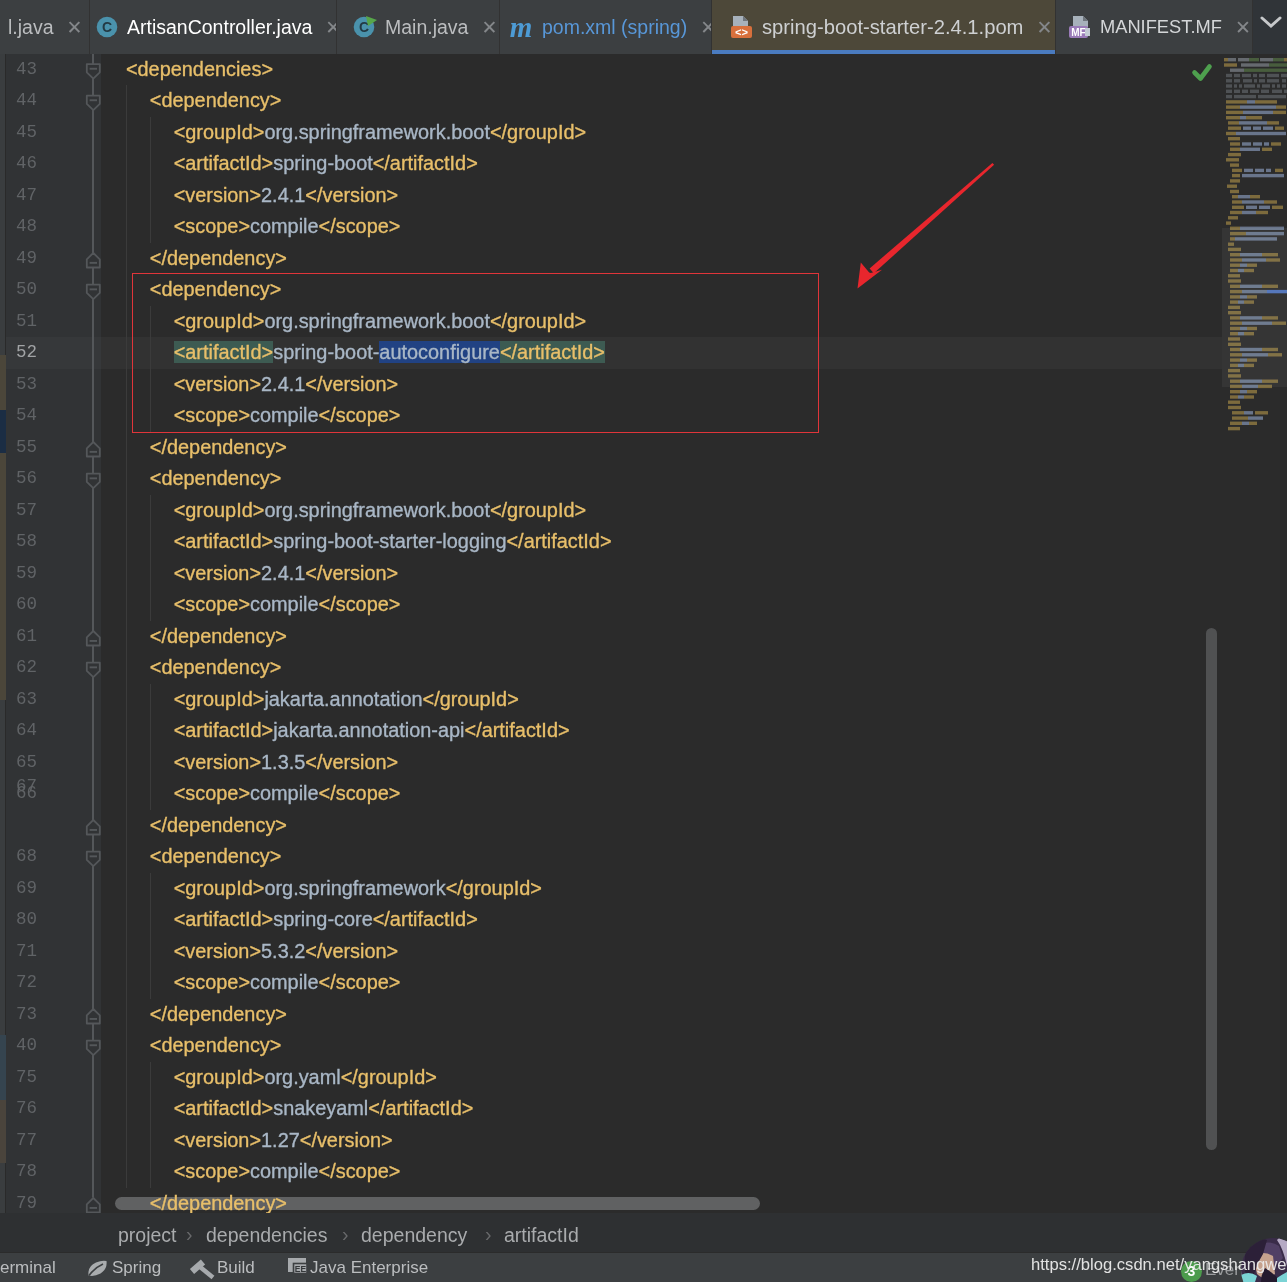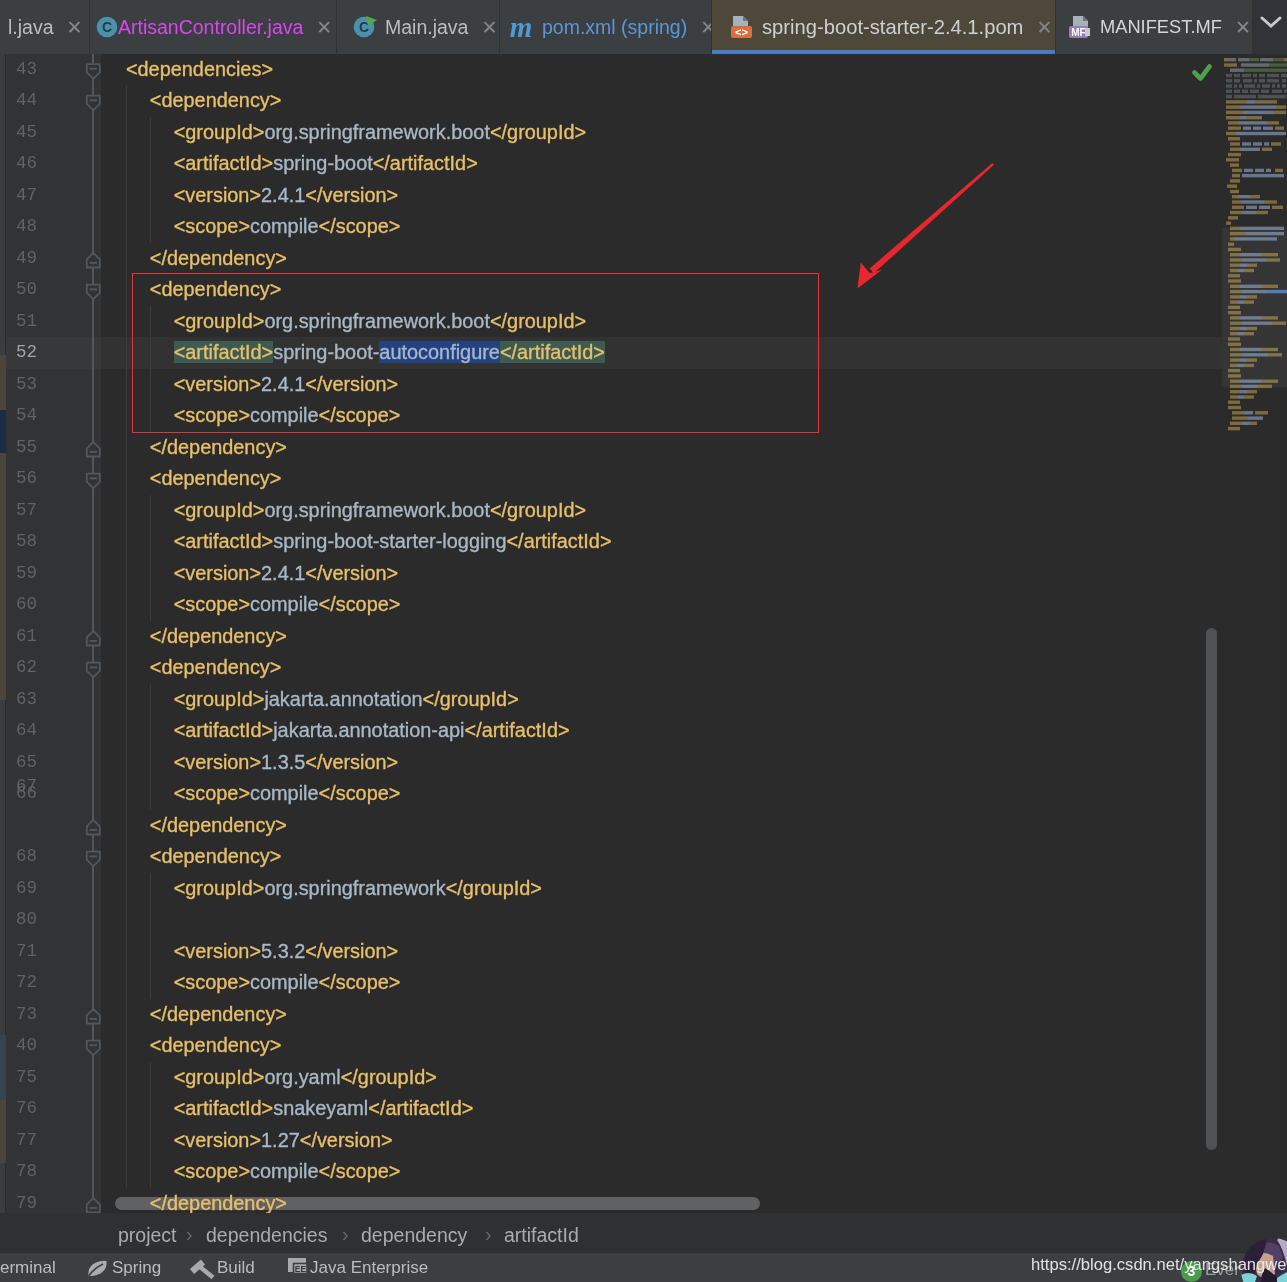--- a/index.html
+++ b/index.html
@@ -127,20 +127,21 @@
 <div class="cl" style="top:589.00px;left:173.70px"><span class="t">&lt;scope&gt;</span><span class="c">compile</span><span class="t">&lt;/scope&gt;</span></div>
 <div class="cl" style="top:620.50px;left:149.80px"><span class="t">&lt;/dependency&gt;</span></div>
 <div class="cl" style="top:652.00px;left:149.80px"><span class="t">&lt;dependency&gt;</span></div>
 <div class="cl" style="top:683.50px;left:173.70px"><span class="t">&lt;groupId&gt;</span><span class="c">jakarta.annotation</span><span class="t">&lt;/groupId&gt;</span></div>
 <div class="cl" style="top:715.00px;left:173.70px"><span class="t">&lt;artifactId&gt;</span><span class="c">jakarta.annotation-api</span><span class="t">&lt;/artifactId&gt;</span></div>
 <div class="cl" style="top:746.50px;left:173.70px"><span class="t">&lt;version&gt;</span><span class="c">1.3.5</span><span class="t">&lt;/version&gt;</span></div>
 <div class="cl" style="top:778.00px;left:173.70px"><span class="t">&lt;scope&gt;</span><span class="c">compile</span><span class="t">&lt;/scope&gt;</span></div>
 <div class="cl" style="top:809.50px;left:149.80px"><span class="t">&lt;/dependency&gt;</span></div>
 <div class="cl" style="top:841.00px;left:149.80px"><span class="t">&lt;dependency&gt;</span></div>
 <div class="cl" style="top:872.50px;left:173.70px"><span class="t">&lt;groupId&gt;</span><span class="c">org.springframework</span><span class="t">&lt;/groupId&gt;</span></div>
+<div class="cl" style="top:904.00px;left:173.70px"><span class="t">&lt;artifactId&gt;</span><span class="c">spring-core</span><span class="t">&lt;/artifactId&gt;</span></div>
 <div class="cl" style="top:935.50px;left:173.70px"><span class="t">&lt;version&gt;</span><span class="c">5.3.2</span><span class="t">&lt;/version&gt;</span></div>
 <div class="cl" style="top:967.00px;left:173.70px"><span class="t">&lt;scope&gt;</span><span class="c">compile</span><span class="t">&lt;/scope&gt;</span></div>
 <div class="cl" style="top:998.50px;left:149.80px"><span class="t">&lt;/dependency&gt;</span></div>
 <div class="cl" style="top:1030.00px;left:149.80px"><span class="t">&lt;dependency&gt;</span></div>
 <div class="cl" style="top:1093.00px;left:173.70px"><span class="t">&lt;artifactId&gt;</span><span class="c">snakeyaml</span><span class="t">&lt;/artifactId&gt;</span></div>
 <div class="cl" style="top:1061.50px;left:173.70px"><span class="t">&lt;groupId&gt;</span><span class="c">org.yaml</span><span class="t">&lt;/groupId&gt;</span></div>
 <div class="cl" style="top:1124.50px;left:173.70px"><span class="t">&lt;version&gt;</span><span class="c">1.27</span><span class="t">&lt;/version&gt;</span></div>
 <div class="cl" style="top:1156.00px;left:173.70px"><span class="t">&lt;scope&gt;</span><span class="c">compile</span><span class="t">&lt;/scope&gt;</span></div>
 <div class="cl" style="top:1187.50px;left:149.80px"><span class="t">&lt;/dependency&gt;</span></div>
 
@@ -355,21 +356,21 @@
   <div id="tabbar"></div>
   <div class="tab" style="left:6px;width:84px">
       <span class="lbl" style="margin-left:2px">l.java</span>
       <span class="x">✕</span>
     </div>
   <div class="tab" style="left:90px;width:247px">
     <svg width="22" height="22" style="margin-left:6px">
         <circle cx="11" cy="11" r="10.3" fill="#4a92ac"></circle>
         <text x="11" y="16" text-anchor="middle" font-size="14" font-weight="bold" fill="#233a44" font-family="Liberation Sans">C</text>
       </svg>
-    <span class="lbl" style="color:#d946ef;">ArtisanController.java</span>
+    <span class="lbl" style="color:#ffffff;margin-left:9px">ArtisanController.java</span>
       <span class="x">✕</span>
     </div>
   <div class="tab" style="left:337px;width:163px">
     <svg width="24" height="24" style="margin-left:16px">
         <circle cx="11" cy="12" r="10.3" fill="#4a92ac"></circle>
         <text x="11" y="17" text-anchor="middle" font-size="14" font-weight="bold" fill="#233a44" font-family="Liberation Sans">C</text>
         <path d="M13,1 L24,5 L15,11 Z" fill="#57a64a"></path>
       </svg>
     <span class="lbl" style="margin-left:8px">Main.java</span>
       <span class="x">✕</span>

